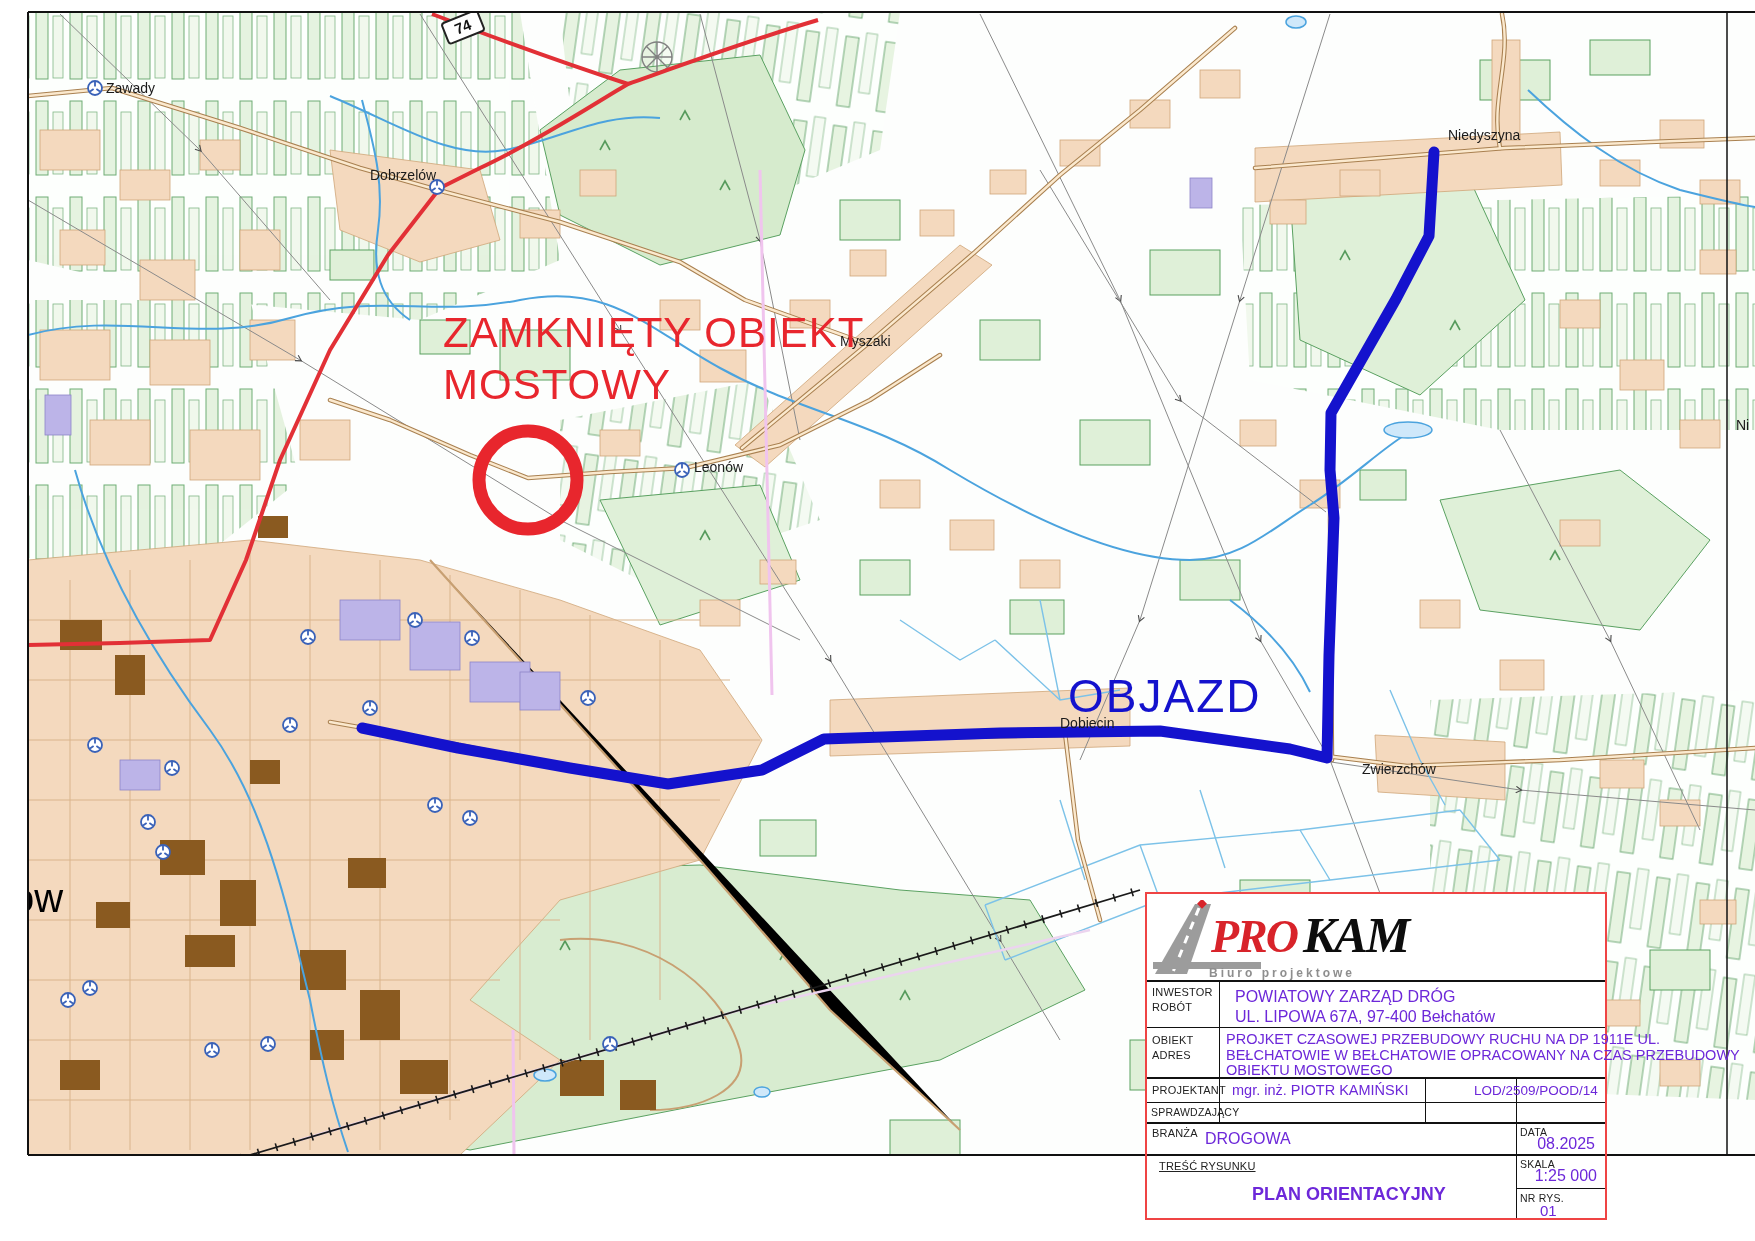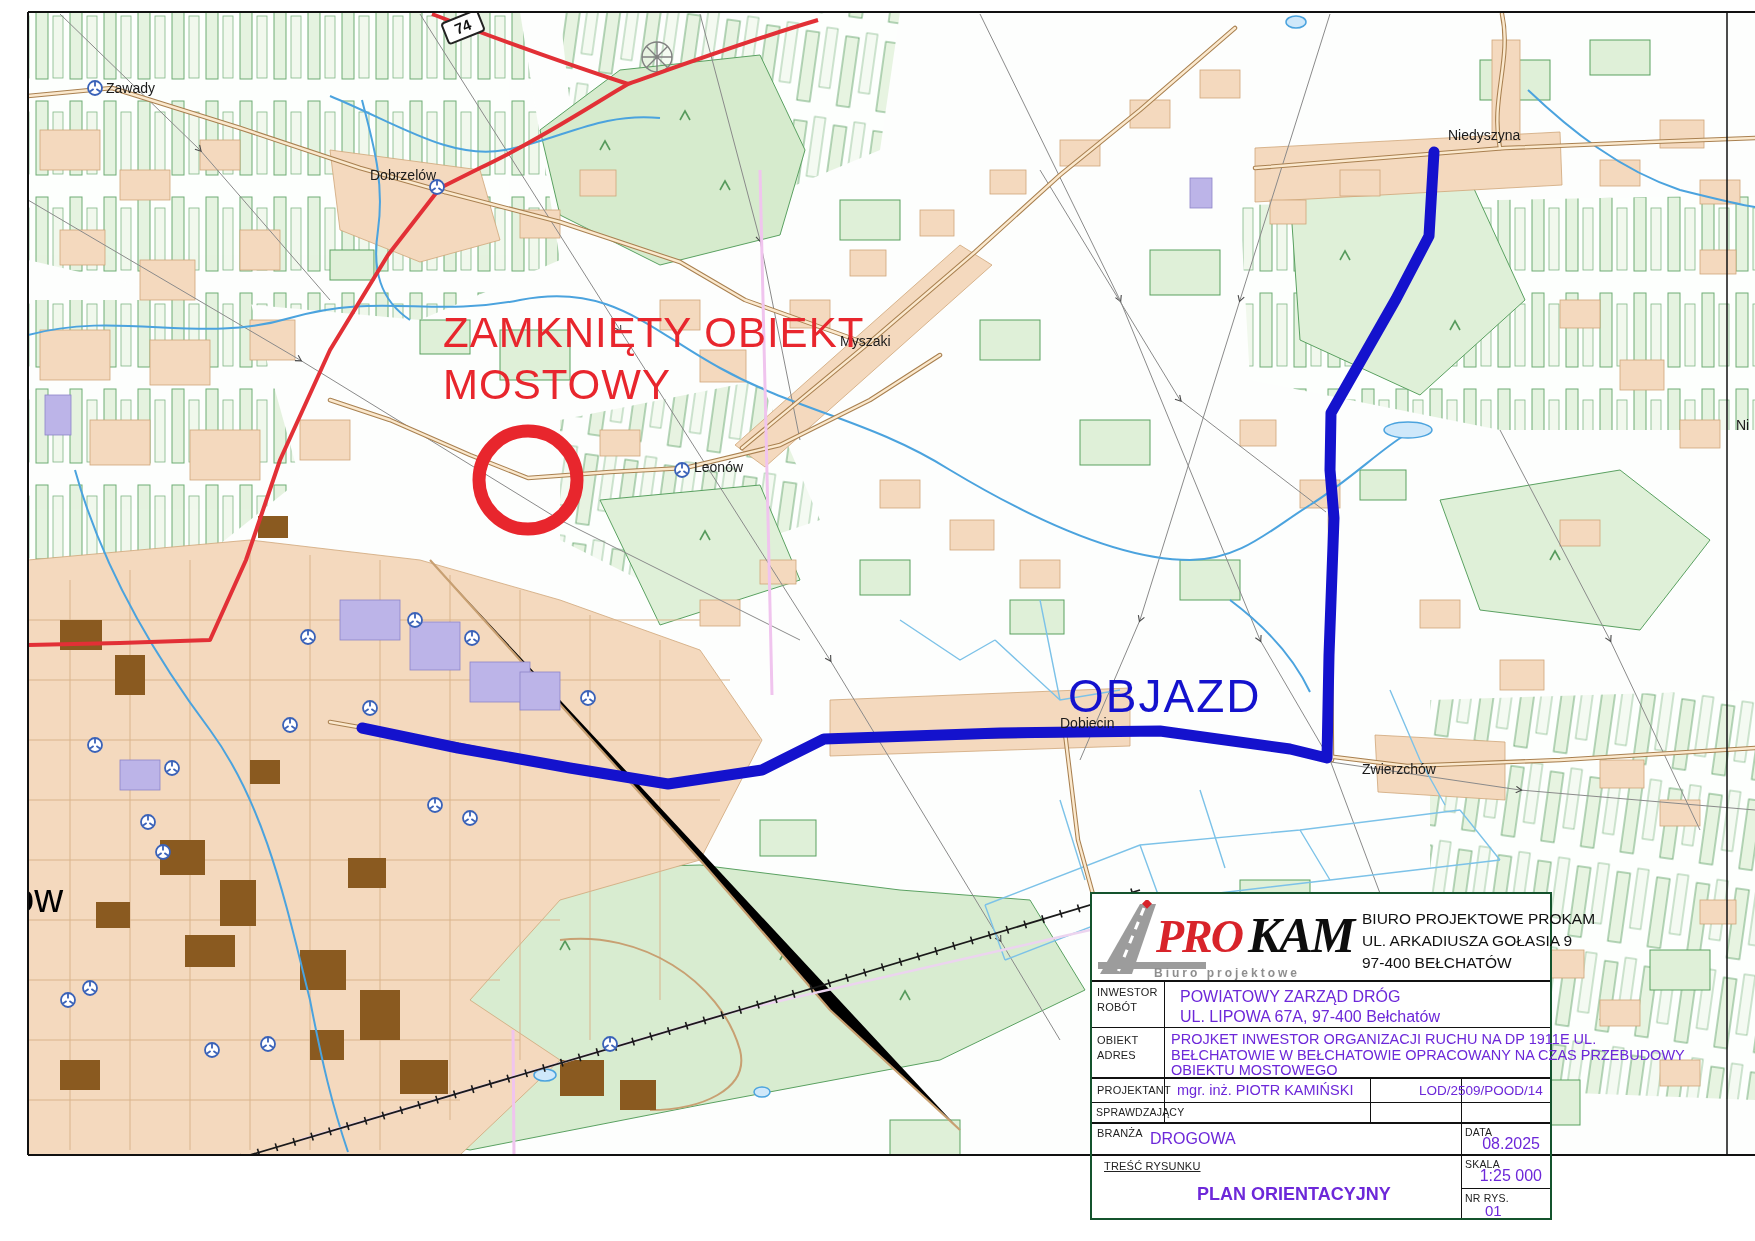--- a/index.html
+++ b/index.html
@@ -1,22 +1,22 @@
 <!DOCTYPE html>
 <html><head>
 <meta charset="utf-8">
 <style>
   html,body{margin:0;padding:0;background:#ffffff;}
   #stage{position:relative;width:1755px;height:1241px;background:#ffffff;overflow:hidden;
          font-family:"Liberation Sans",sans-serif;}
   #mapsvg{position:absolute;left:0;top:0;}
 
   
-  .tb{position:absolute;left:1090px;top:892px;width:462px;height:328px;background:#ffffff;
-      border:2px solid #14532d;box-sizing:border-box;font-family:"Liberation Sans",sans-serif;color:#1a1a1a;}
+  .tb{position:absolute;left:1145px;top:892px;width:462px;height:328px;background:#ffffff;
+      border:2px solid #ef4444;box-sizing:border-box;font-family:"Liberation Sans",sans-serif;color:#1a1a1a;}
   .tb .ln{position:absolute;background:#111;}
   .tb .celllab{position:absolute;font-size:11px;letter-spacing:.2px;color:#222;white-space:nowrap;}
   .tb .small{font-size:10.5px;}
   .tb .val{position:absolute;white-space:nowrap;color:#6d28d9;}
   .logo-road{position:absolute;left:6px;top:6px;}
   .logo-pro{position:absolute;left:64px;top:16px;font-family:"Liberation Serif",serif;
             font-style:italic;font-weight:bold;font-size:46px;color:#d8232a;letter-spacing:-2px;}
   .logo-kam{position:absolute;left:156px;top:12px;font-family:"Liberation Serif",serif;
             font-style:italic;font-weight:bold;font-size:50px;color:#0d0d0d;letter-spacing:-2px;}
   .logo-tag{position:absolute;left:62px;top:72px;font-size:12px;font-weight:bold;color:#8e8e8e;
@@ -359,34 +359,29 @@
 
   <svg class="logo-road" width="110" height="78" viewBox="0 0 110 78">
     <polygon points="42,4 58,4 34,74 2,74" fill="#9c9c9c"></polygon>
     <line x1="46" y1="8" x2="20" y2="72" stroke="#ffffff" stroke-width="3" stroke-dasharray="8,7"></line>
     <rect x="0" y="62" width="108" height="7" fill="#9c9c9c"></rect>
     <rect x="46" y="0" width="7" height="7" fill="#d8232a" transform="rotate(45 49 3)"></rect>
   </svg>
   <div class="logo-pro">PRO</div>
   <div class="logo-kam">KAM</div>
   <div class="logo-tag">Biuro projektowe</div>
-  <div class="company">
-    <div>BIURO PROJEKTOWE PROKAM</div>
-    <div>UL. ARKADIUSZA GOŁASIA 9</div>
-    <div>97-400 BEŁCHATÓW</div>
-  </div>
 
   <div class="celllab" style="left:5px;top:92px;">INWESTOR</div>
   <div class="celllab" style="left:5px;top:107px;">ROBÓT</div>
   <div class="val" style="left:88px;top:94px;font-size:16px;">POWIATOWY ZARZĄD DRÓG</div>
   <div class="val" style="left:88px;top:114px;font-size:16px;">UL. LIPOWA 67A, 97-400 Bełchatów</div>
 
   <div class="celllab" style="left:5px;top:140px;">OBIEKT</div>
   <div class="celllab" style="left:5px;top:155px;">ADRES</div>
-  <div class="val" style="left:79px;top:137px;font-size:14.5px;">PROJKET INWESTOR ORGANIZACJI RUCHU NA DP 1911E UL.</div>
+  <div class="val" style="left:79px;top:137px;font-size:14.5px;">PROJKET CZASOWEJ PRZEBUDOWY RUCHU NA DP 1911E UL.</div>
   <div class="val" style="left:79px;top:153px;font-size:14.5px;">BEŁCHATOWIE W BEŁCHATOWIE OPRACOWANY NA CZAS PRZEBUDOWY</div>
   <div class="val" style="left:79px;top:168px;font-size:14.5px;">OBIEKTU MOSTOWEGO</div>
 
   <div class="celllab" style="left:5px;top:190px;">PROJEKTANT</div>
   <div class="val" style="left:85px;top:188px;font-size:14.5px;">mgr. inż. PIOTR KAMIŃSKI</div>
   <div class="val" style="left:282px;top:189px;font-size:13.5px;margin-left:45px;">LOD/2509/POOD/14</div>
 
   <div class="celllab small" style="left:4px;top:212px;">SPRAWDZAJĄCY</div>
 
   <div class="celllab" style="left:5px;top:233px;">BRANŻA</div>

